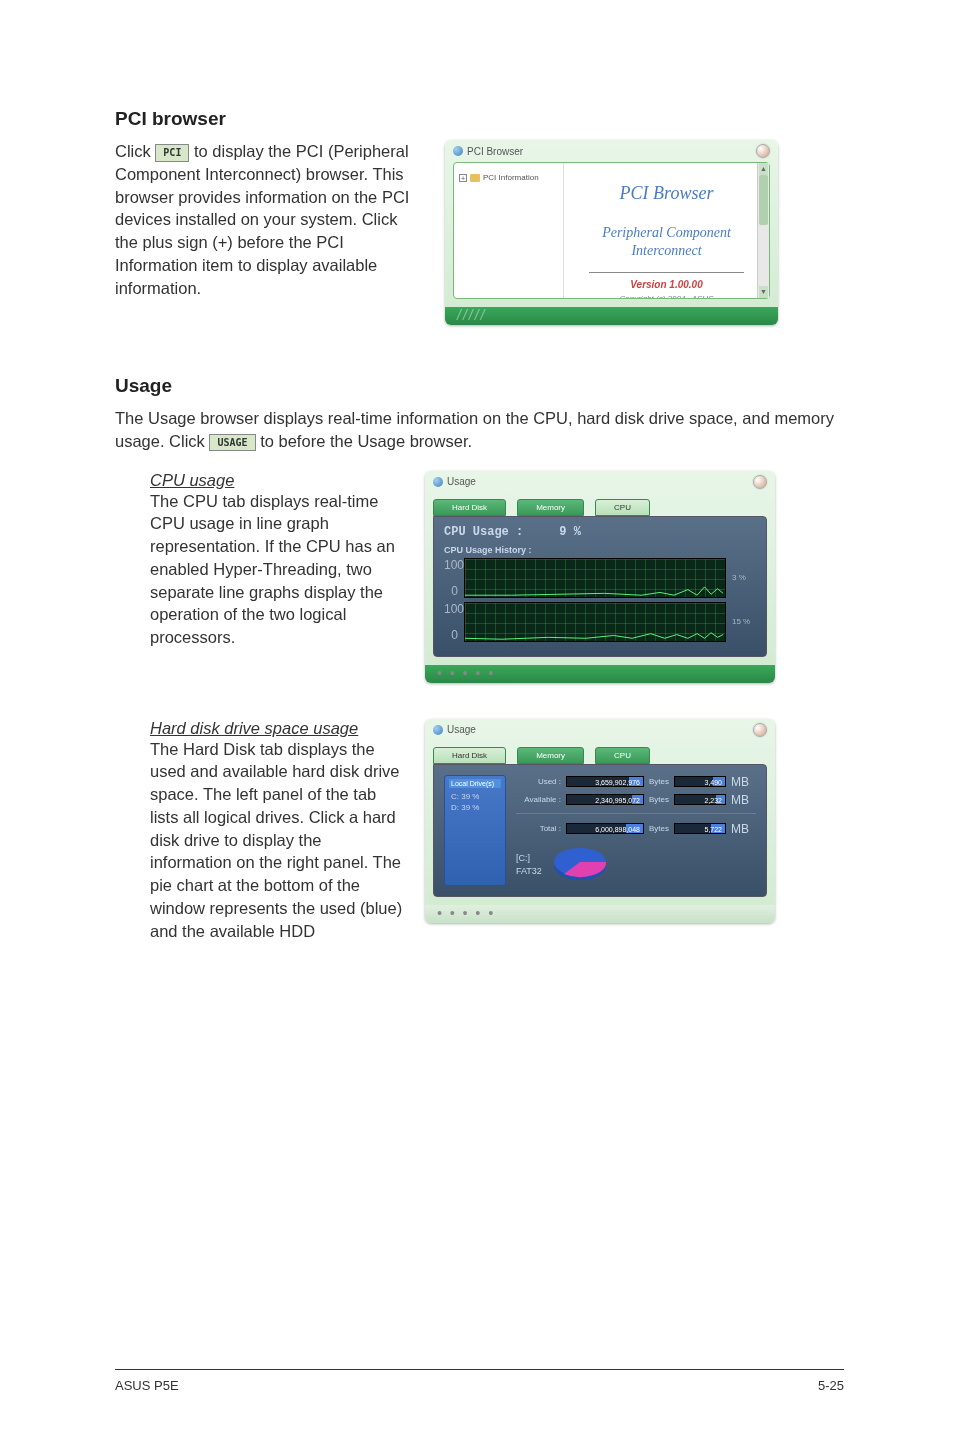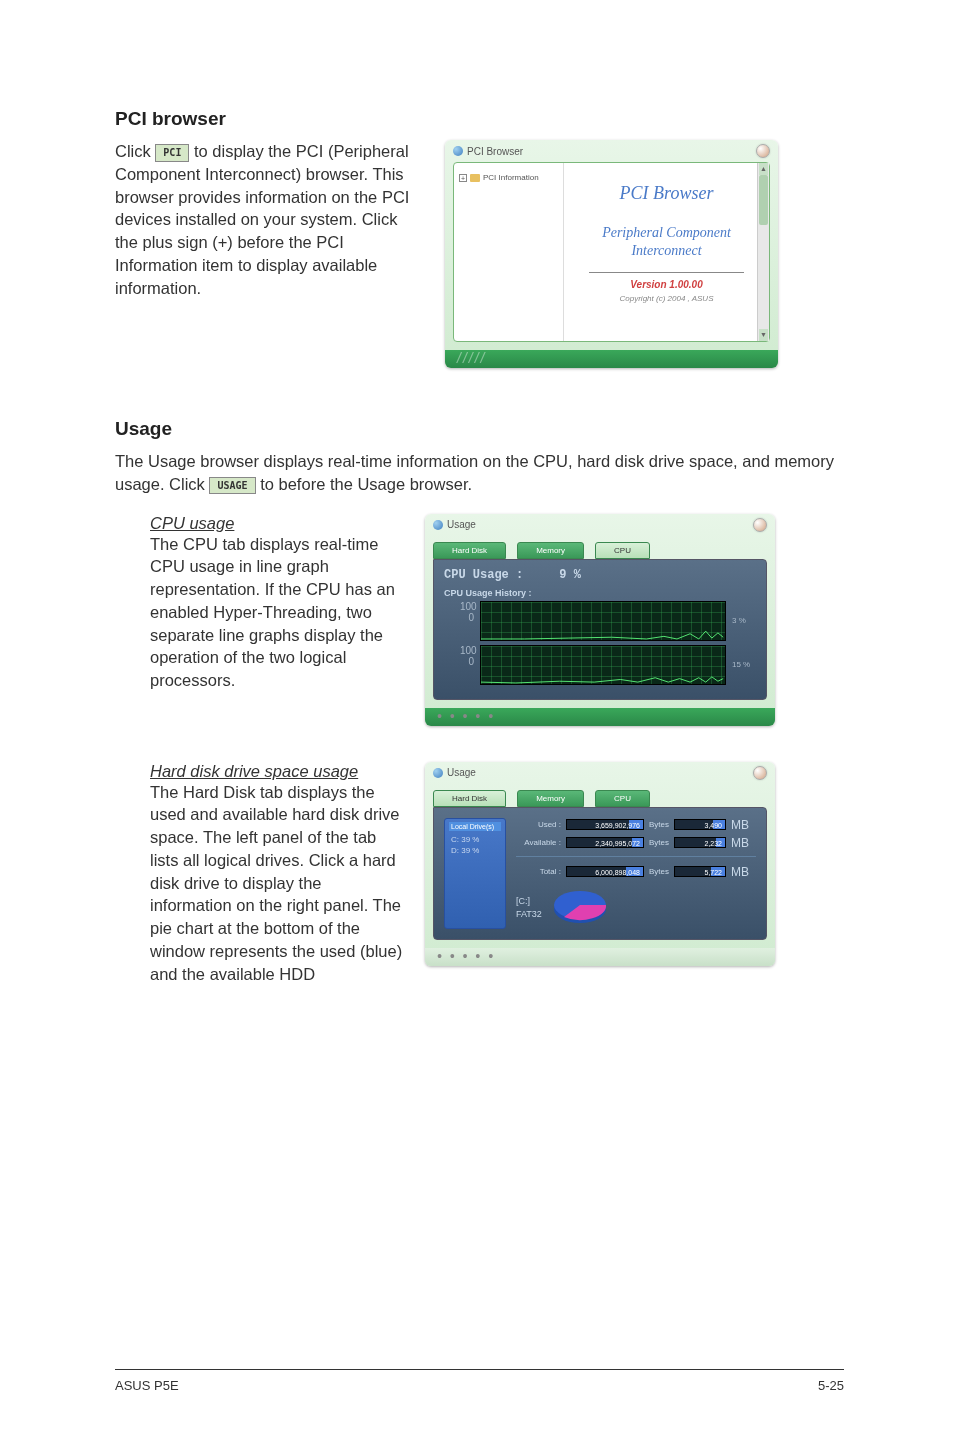--- a/index.html
+++ b/index.html
@@ -106,21 +106,21 @@
       border-radius: 50%;
       background: radial-gradient(circle at 30% 30%, #fff, #d0a080);
       border: 1px solid #aaa;
       box-shadow: 0 0 2px rgba(0,0,0,0.2);
     }
     .pci-inner {
       margin: 0 8px 8px 8px;
       background: #fff;
       border: 1px solid #7ab87a;
       border-radius: 4px;
-      height: 180px;
+      height: 137px;
       display: flex;
     }
     .pci-sidebar {
       width: 110px;
       border-right: 1px solid #ddd;
       padding: 10px 5px;
       font-size: 8px;
       color: #555;
     }
     .pci-tree-item {
@@ -253,29 +253,28 @@
       font-weight: bold;
       margin: 6px 0 3px 0;
     }
     .graph-row {
       display: flex;
       align-items: center;
       gap: 6px;
       margin-bottom: 4px;
     }
     .graph-ylabel {
-      font-size: 10px;
+      font-size: 12px;
       color: #a8b8c8;
       width: 14px;
       text-align: right;
       display: flex;
       flex-direction: column;
-      justify-content: flex-start;
+      justify-content: space-between;
       height: 40px;
-      margin-left: 16px;
     }
     .graph {
       flex: 1;
       height: 40px;
       background: #0a2818;
       border: 1px solid #000;
       position: relative;
       overflow: hidden;
     }
     .graph-grid {

